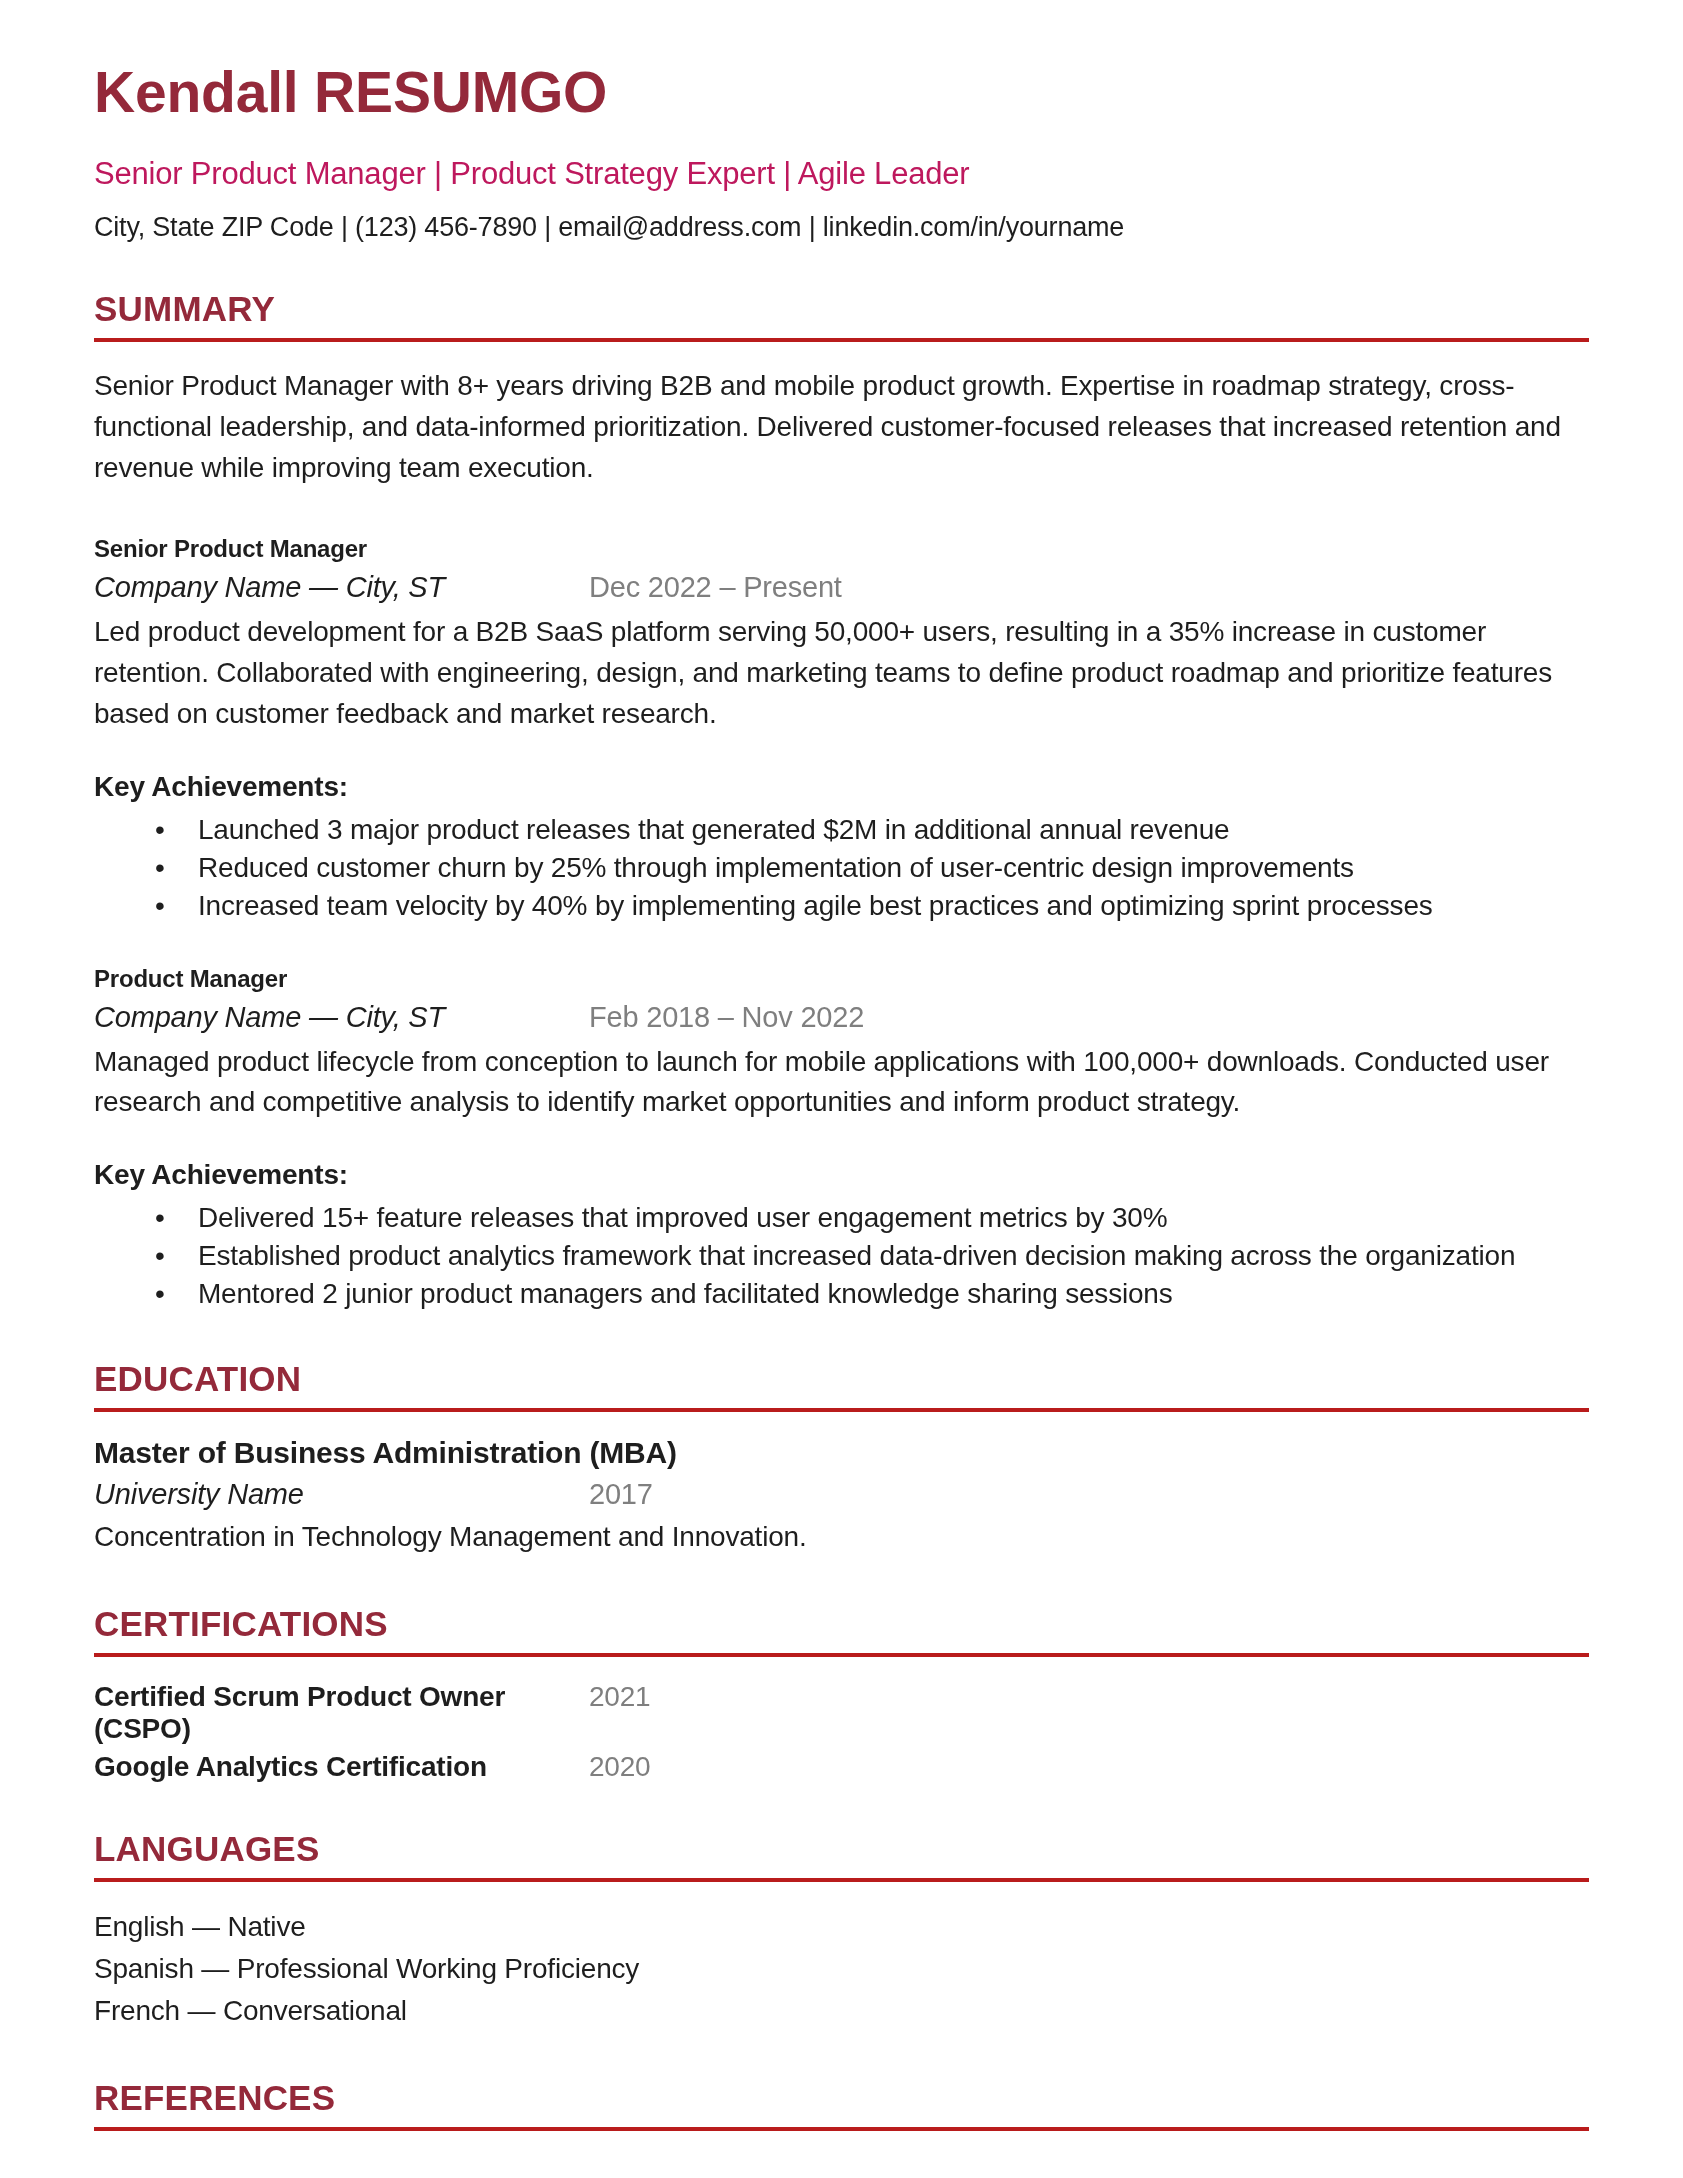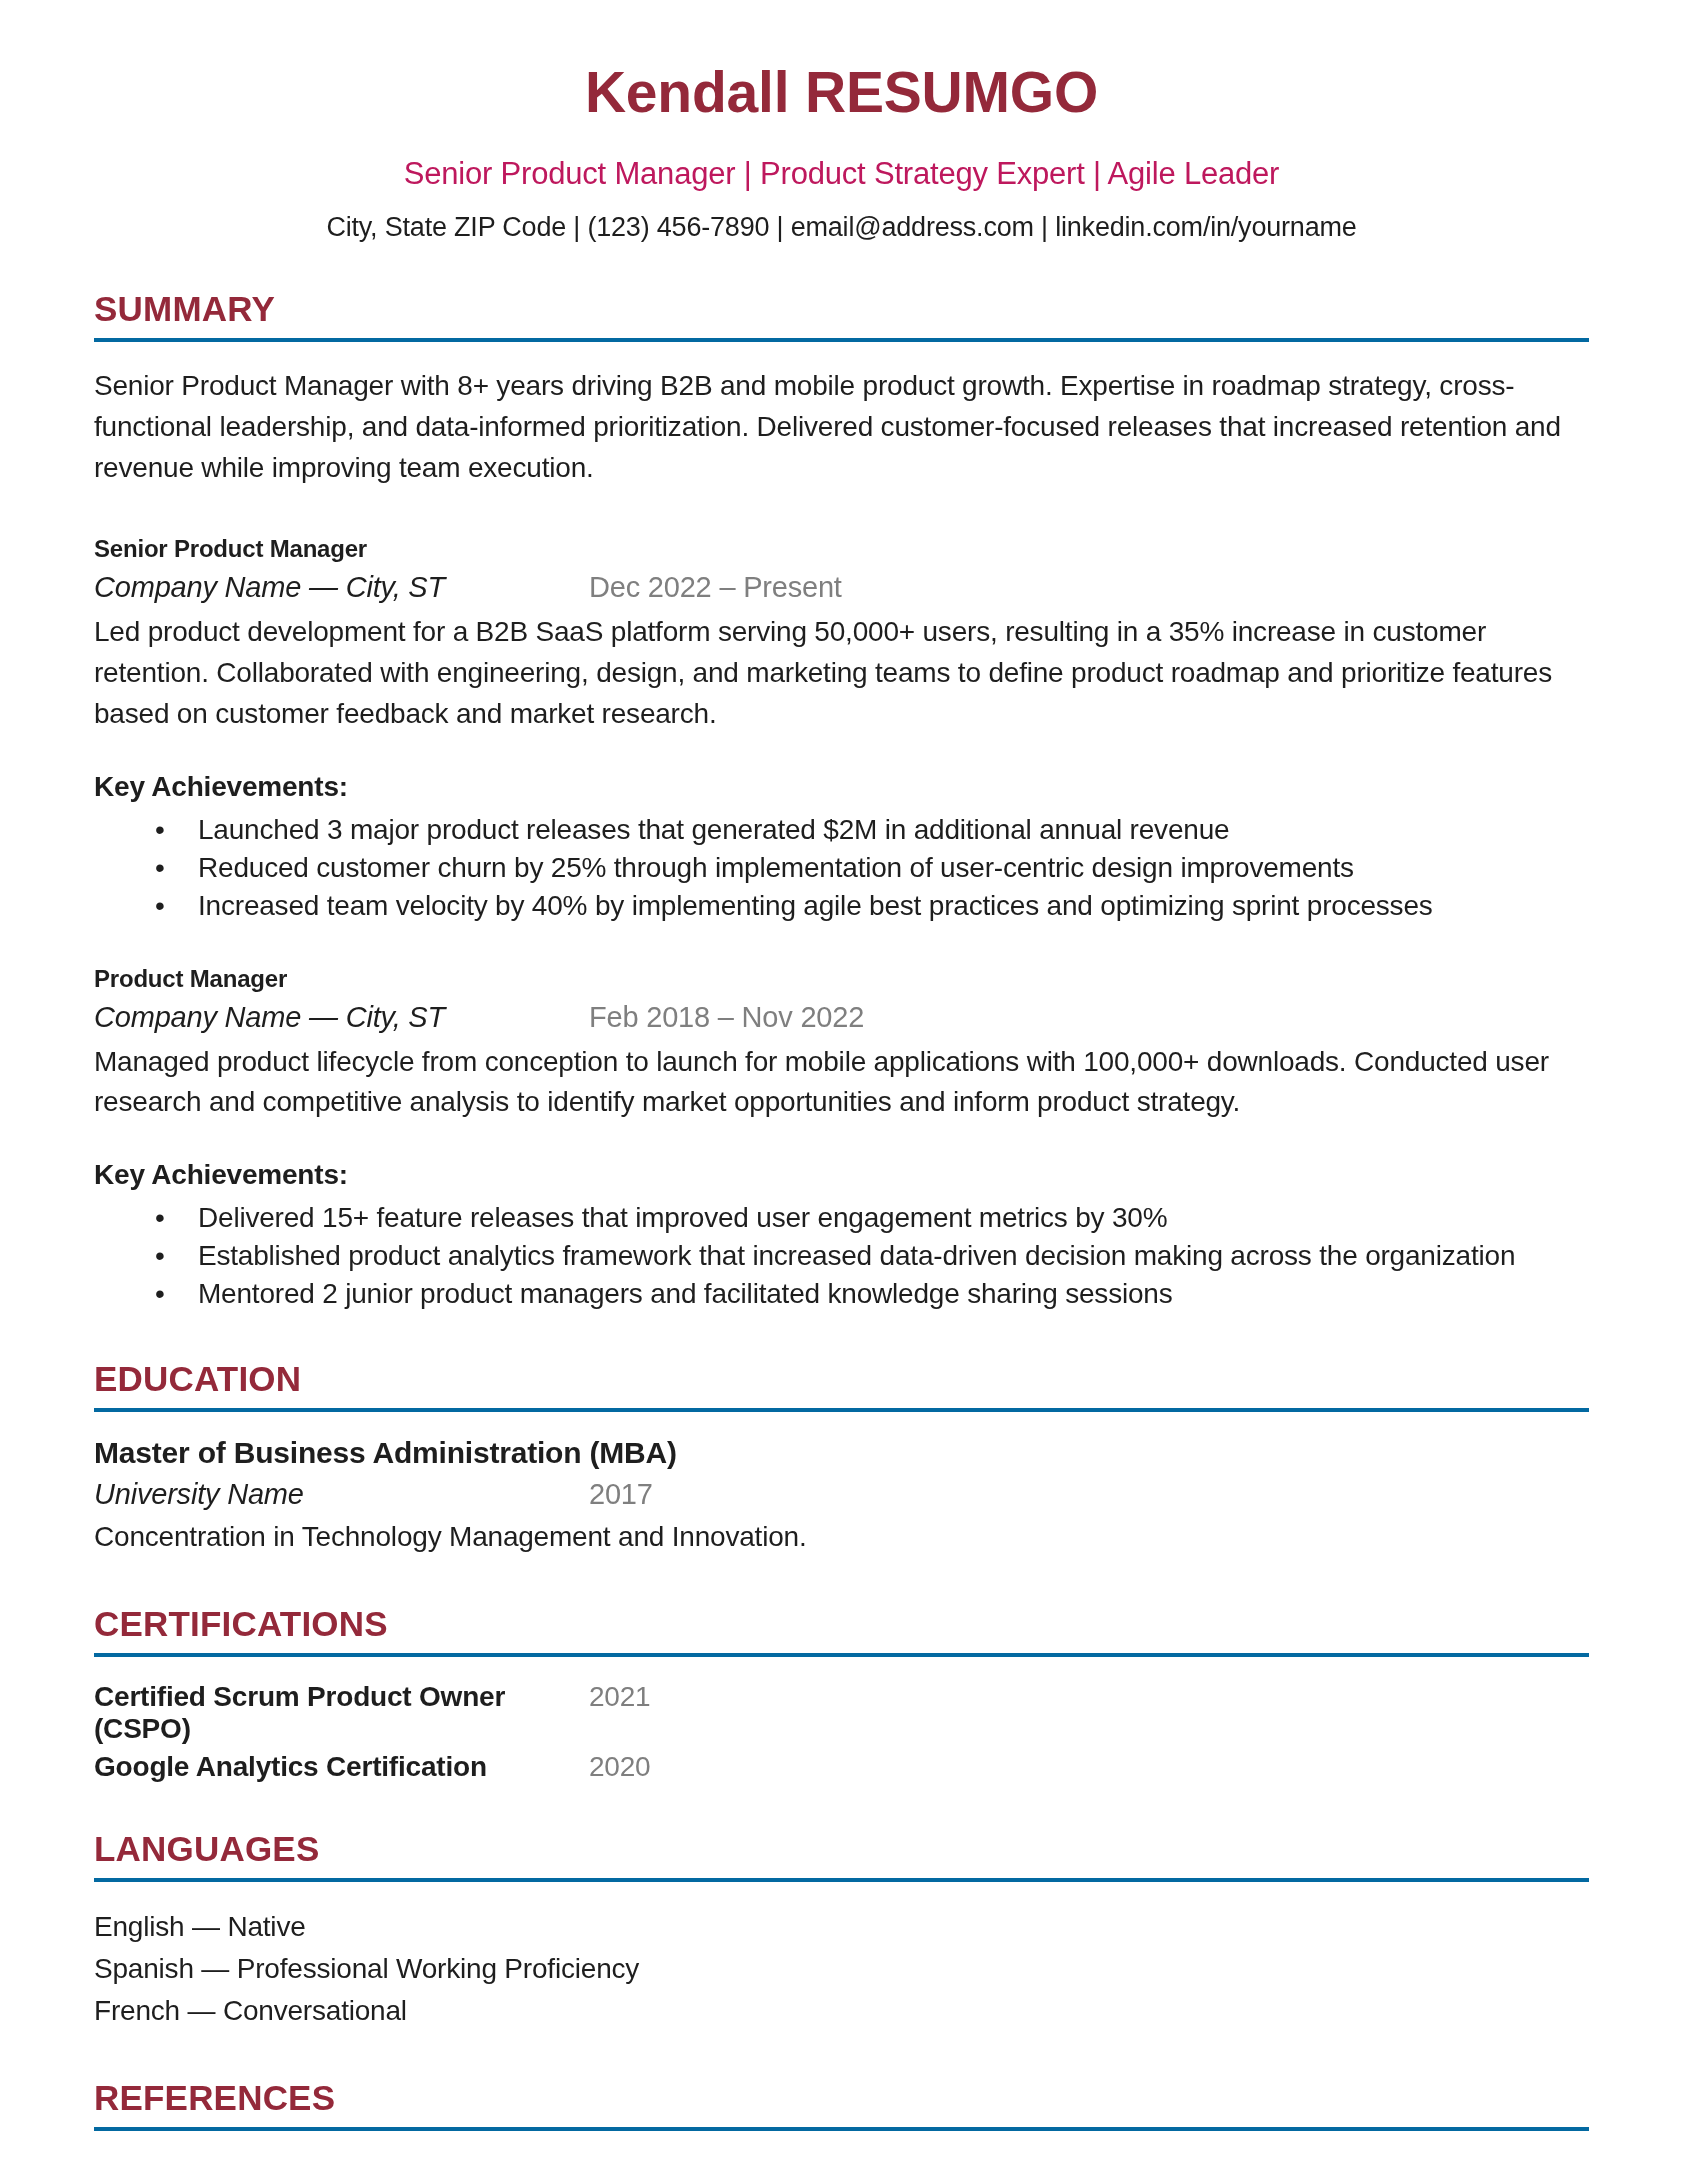--- a/index.html
+++ b/index.html
@@ -13,21 +13,21 @@
     letter-spacing: -0.2px;
   }
   .page {
     width: 1683px;
     height: 2178px;
     padding: 46px 94px 0 94px;
     overflow: hidden;
   }
 
   
-  .res-header { text-align: center; }
+  .res-header { }
   .res-name {
     margin: 12px 0 0 0;
     font-size: 57px;
     line-height: 1.2;
     font-weight: bold;
     color: #94293A;
   }
   .res-tagline {
     margin-top: 30px;
     font-size: 31px;
@@ -41,21 +41,21 @@
 
   
   .section { margin-top: 46px; }
   .section-title {
     margin: 0;
     font-size: 35px;
     font-weight: bold;
     color: #94293A;
     letter-spacing: 0.2px;
     padding-bottom: 9px;
-    border-bottom: 4px solid #0369a1;
+    border-bottom: 4px solid #b91c1c;
   }
   .section-body { margin-top: 24px; }
 
   .body-text {
     margin: 0;
     font-size: 28px;
     line-height: 1.46;
   }
 
   

